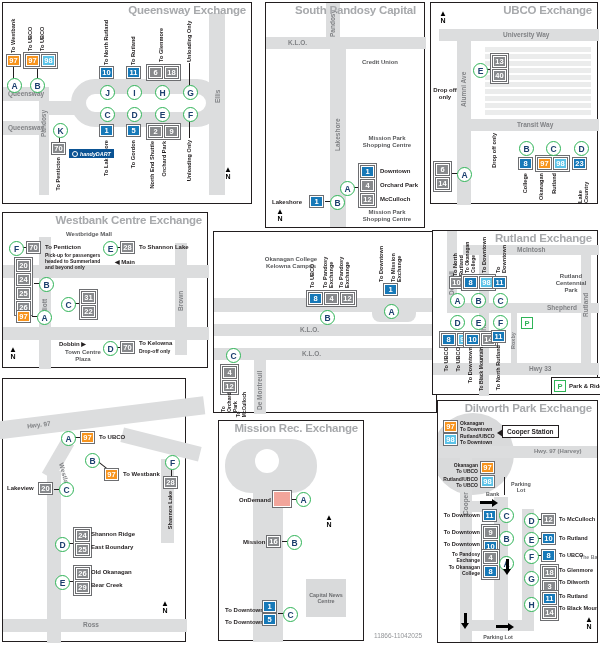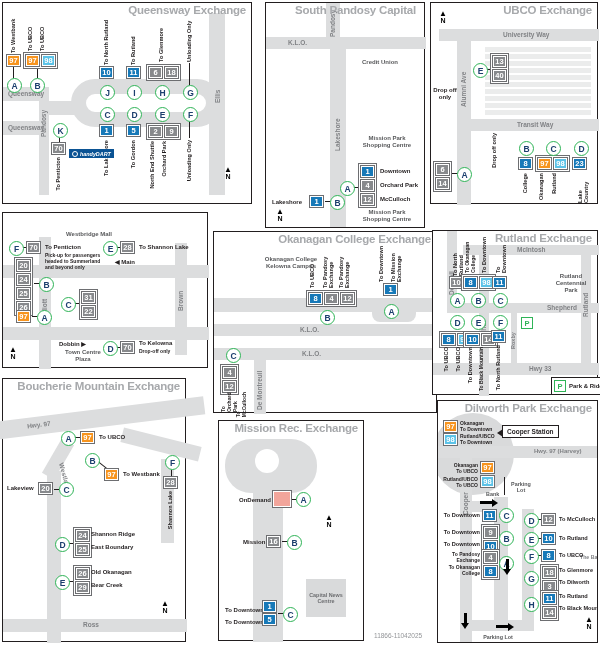--- a/index.html
+++ b/index.html
@@ -179,20 +179,21 @@
     <div class="lbv v" style="left:146px;top:170px;">Lake Country</div>
     <div class="grp col" style="left:2px;top:158px;">
       <div class="bx" data-c="gy">6</div>
       <div class="bx" data-c="gy">14</div>
     </div>
     <div class="ln" style="left:21px;top:170px;width:5px;height:1px;"></div>
     <div class="c" style="left:26px;top:164px;">A</div>
   </div>
 
   <div class="pnl" style="left:2px;top:212px;width:206px;height:156px;">
+    <div class="tt">Westbank Centre Exchange</div>
     <div class="rd" style="left:0;top:52px;width:206px;height:13px;"></div>
     <div class="rd" style="left:36px;top:24px;width:12px;height:132px;"></div>
     <div class="rd" style="left:172px;top:30px;width:12px;height:112px;"></div>
     <div class="rd" style="left:0;top:114px;width:206px;height:13px;"></div>
     <div class="rl v" style="left:38px;top:80px;height:24px;">Elliott</div>
     <div class="rl v" style="left:174px;top:74px;height:24px;">Brown</div>
     <div class="lb" style="left:112px;top:46px;"><span>◀ </span><span>Main</span></div>
     <div class="lb" style="left:56px;top:128px;"><span>Dobbin</span><span> ▶</span></div>
     <div class="lb ctr" style="left:62px;top:18px;width:48px;color:#58595b;">Westbridge Mall</div>
     <div class="c" style="left:6px;top:28px;">F</div>
@@ -224,21 +225,20 @@
     <div class="c" style="left:100px;top:128px;">D</div>
     <div class="ln" style="left:114px;top:134px;width:4px;height:1px;"></div>
     <div class="bx abx" style="left:118px;top:129px;" data-c="gy">70</div>
     <div class="lb" style="left:136px;top:127px;">To Kelowna</div>
     <div class="sm" style="left:136px;top:135px;width:40px;">Drop-off only</div>
     <div class="lb ctr" style="left:58px;top:136px;width:44px;color:#58595b;white-space:normal;">Town Centre Plaza</div>
     <div class="n" style="left:6px;top:134px;"><span class="tri">▲</span><span>N</span></div>
   </div>
 
   <div class="pnl" style="left:213px;top:231px;width:224px;height:182px;">
-    <div class="tt">Okanagan College Exchange</div>
     <div class="rd" style="left:0;top:66px;width:224px;height:14px;"></div>
     <div class="rd" style="left:158px;top:72px;width:44px;height:18px;border-radius:8px;"></div>
     <div class="rd" style="left:0;top:92px;width:224px;height:12px;"></div>
     <div class="rd" style="left:0;top:116px;width:224px;height:12px;"></div>
     <div class="rd" style="left:40px;top:128px;width:12px;height:54px;"></div>
     <div class="rl" style="left:86px;top:94px;">K.L.O.</div>
     <div class="rl" style="left:88px;top:118px;">K.L.O.</div>
     <div class="rl v" style="left:42px;top:134px;height:44px;">De Montreuil</div>
     <div class="lb ctr" style="left:38px;top:24px;width:78px;color:#58595b;white-space:normal;">Okanagan College Kelowna Campus</div>
     <div class="grp" style="left:92px;top:58px;">
@@ -311,21 +311,20 @@
     <div class="bx abx" style="left:59px;top:100px;" data-c="bl">11</div>
     <div class="lbv v" style="left:62px;top:114px;">To North Rutland</div>
     <div class="pr" style="left:88px;top:86px;">P</div>
     <div class="grp" style="left:118px;top:146px;align-items:center;gap:3px;border:1px solid var(--ink);">
       <div class="pr" style="position:static;">P</div>
       <div class="lb" style="position:static;">Park &amp; Ride</div>
     </div>
   </div>
 
   <div class="pnl" style="left:2px;top:378px;width:184px;height:264px;">
-    <div class="tt">Boucherie Mountain Exchange</div>
     <div class="rd" style="left:-8px;top:30px;width:210px;height:18px;transform:rotate(-7deg);"></div>
     <div class="rd" style="left:118px;top:58px;width:80px;height:15px;transform:rotate(14deg);"></div>
     <div class="rd" style="left:48px;top:60px;width:14px;height:40px;transform:rotate(30deg);"></div>
     <div class="rd" style="left:44px;top:92px;width:14px;height:172px;"></div>
     <div class="rd" style="left:158px;top:80px;width:13px;height:84px;"></div>
     <div class="rd" style="left:0;top:240px;width:184px;height:13px;"></div>
     <div class="rl" style="left:24px;top:42px;transform:rotate(-7deg);">Hwy. 97</div>
     <div class="rl" style="left:48px;top:94px;transform:rotate(75deg);">Westlake</div>
     <div class="rl" style="left:80px;top:242px;">Ross</div>
     <div class="c" style="left:58px;top:52px;">A</div>

